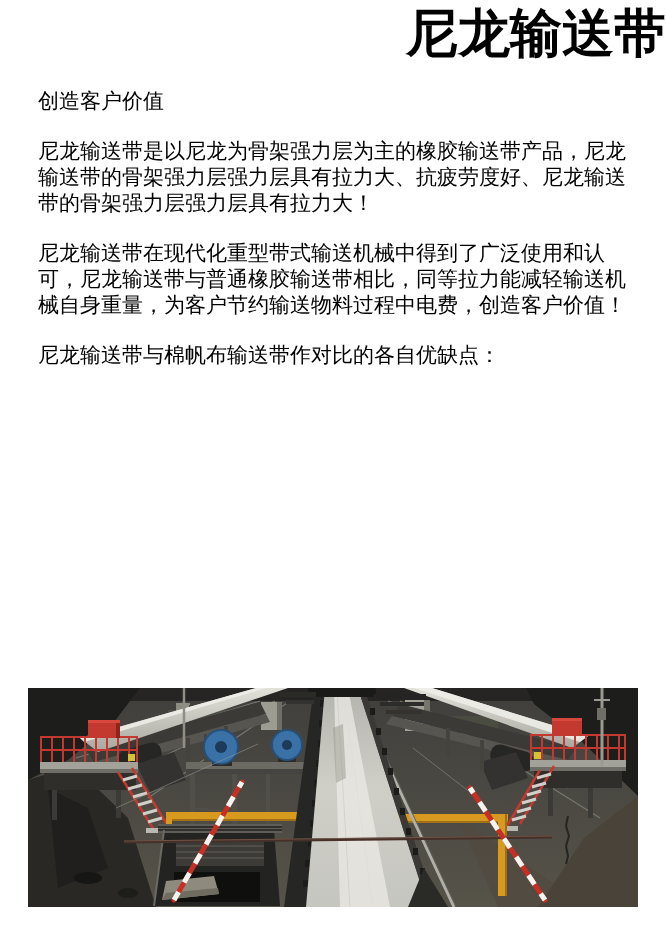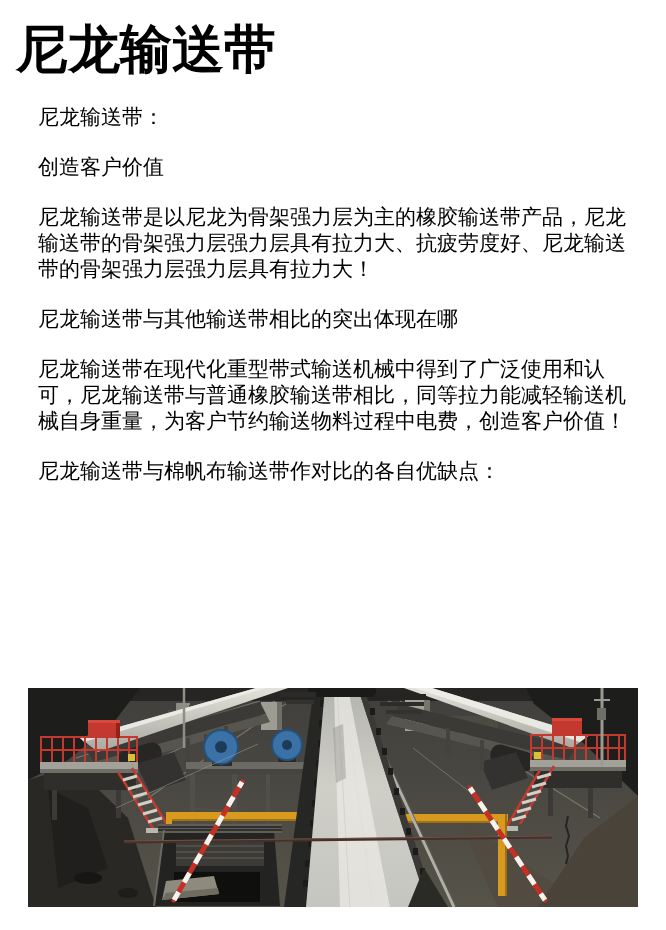--- a/index.html
+++ b/index.html
@@ -1,46 +1,44 @@
 <!DOCTYPE html>
 <html style="--coal_dark: #1d1d1b; --ground: #504e4a; --belt_light: #cfcfc8; --belt_highlight: #eceae4; --cover_light: #d8d8d0; --structure_dark: #3b3a36; --railing_red: #c4392f; --reel_blue: #3a72a8; --gantry_yellow: #d79a1f; --barrier_red: #c62f24; --barrier_white: #f4f4f0;"><head>
 <meta charset="utf-8">
 <style>
   html,body{margin:0;padding:0;}
   body{
     width:666px;height:930px;background:#ffffff;overflow:hidden;position:relative;
     font-family:"Liberation Sans",sans-serif;color:#000;
   }
   h1.title{
-    margin:16px;padding-top:2px;font-size:52px;line-height:62px;font-weight:700;
-    text-align:left;color:#000;
+    margin:0;padding-top:2px;font-size:52px;line-height:62px;font-weight:700;
+    text-align:right;color:#000;
   }
   .content{margin:0 38px;}
   .content p{
     font-size:21px;line-height:26px;margin:24px 0;color:#000;
     text-align:left;word-break:break-all;
   }
   .photo{
     position:absolute;left:28px;top:688px;width:610px;height:219px;overflow:hidden;
     background:#504e4a;
   }
   .photo svg{display:block;width:610px;height:219px;}
 </style>
 </head>
 <body>
 
 <div class="page">
 
   <h1 class="title">尼龙输送带</h1>
 
   <div class="content">
-    <p>尼龙输送带：</p>
     <p>创造客户价值</p>
     <p>尼龙输送带是以尼龙为骨架强力层为主的橡胶输送带产品，尼龙输送带的骨架强力层强力层具有拉力大、抗疲劳度好、尼龙输送带的骨架强力层强力层具有拉力大！</p>
-    <p>尼龙输送带与其他输送带相比的突出体现在哪</p>
     <p>尼龙输送带在现代化重型带式输送机械中得到了广泛使用和认可，尼龙输送带与普通橡胶输送带相比，同等拉力能减轻输送机械自身重量，为客户节约输送物料过程中电费，创造客户价值！</p>
     <p>尼龙输送带与棉帆布输送带作对比的各自优缺点：</p>
   </div>
 
   <div class="photo">
     <svg viewBox="0 0 610 219" preserveAspectRatio="none">
       <defs>
         <linearGradient id="groundGrad" x1="0" y1="0" x2="0" y2="1">
           <stop offset="0" stop-color="#403f3c"></stop>
             <stop offset="1" stop-color="#565349"></stop>

